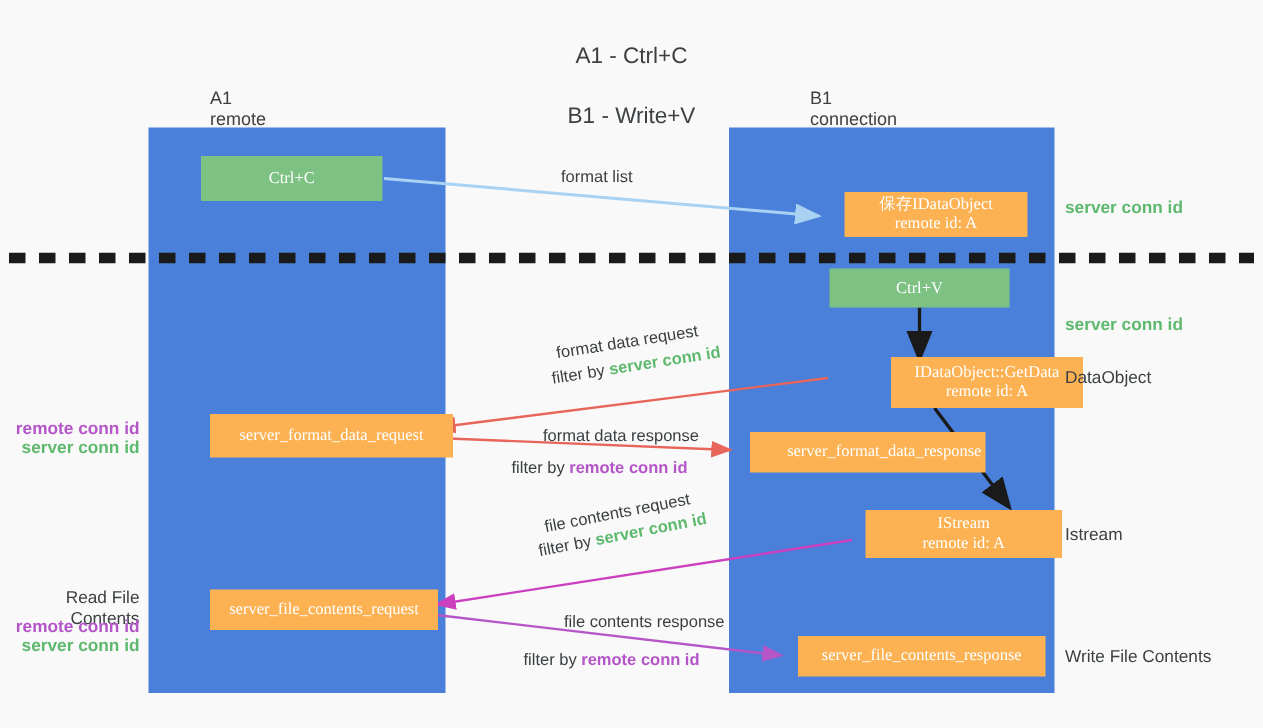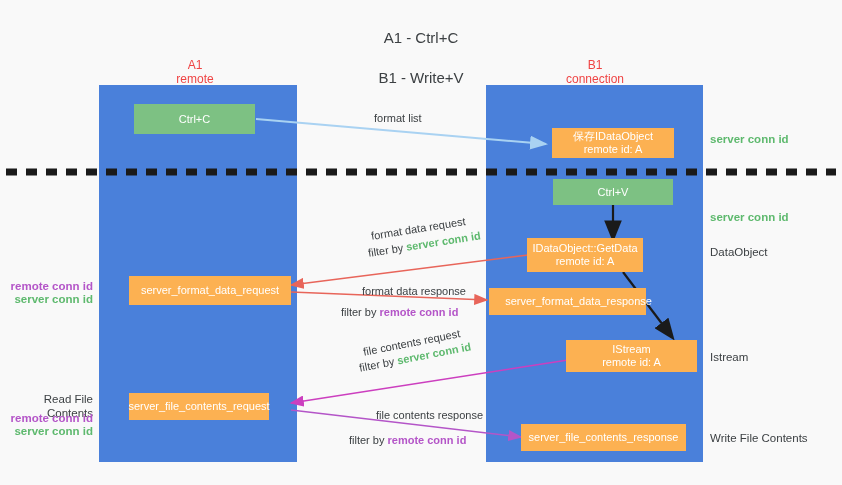--- a/index.html
+++ b/index.html
@@ -12,32 +12,33 @@
   .stage{position:absolute;left:0;top:0;width:842px;height:485px;border-radius:29px;}
   svg.layer{position:absolute;left:0;top:0;width:842px;height:485px;pointer-events:none;}
 
   .title{
     position:absolute;left:0;top:8px;width:842px;text-align:center;
     font-size:15px;line-height:20px;color:#3c4043;white-space:pre-line;
   }
   .title div{font-size:15px;}
 
   .col-head{
-    position:absolute;text-align:center;font-size:12px;line-height:14px;color:#ef4444;
+    position:absolute;text-align:left;font-size:12px;line-height:14px;color:#404040;
   }
   .panel{position:absolute;background:#4a80da;}
 
   .node{
     position:absolute;box-sizing:border-box;
     display:flex;align-items:center;justify-content:center;
     text-align:center;color:#ffffff;font-size:11px;line-height:13px;
     padding:2px 4px;
+    font-family:Liberation Serif, serif;
   }
   .node.green{background:#7dc183;}
-  .node.orange{background:#fcb152;}
+  .node.orange{background:#fcb152;margin-left:11px;}
   .node span{display:block;white-space:pre-line;}
 
   .lbl{position:absolute;font-size:11.5px;line-height:14px;color:#3c4043;}
   .lbl.green-t{color:#5eb96e;font-weight:bold;}
   .lbl.purple-t{color:#b455c8;font-weight:bold;}
   .lbl.right{color:#3c4043;}
   .lbl.rightalign{text-align:right;}
 
   .edge-lbl{position:absolute;font-size:11px;line-height:14px;color:#3c4043;white-space:nowrap;}
   .edge-lbl .g{color:#5eb96e;font-weight:bold;}
@@ -102,32 +103,32 @@
 
     <line x1="6" y1="172" x2="836" y2="172" stroke="#1a1a1a" stroke-width="7" stroke-dasharray="11 9"></line>
   </svg>
 
   <div class="node green" style="left:134px;top:104px;width:121px;height:30px;">
     <span>Ctrl+C</span>
   </div>
   <div class="node orange" style="left:129px;top:276px;width:162px;height:29px;">
     <span>server_format_data_request</span>
   </div>
-  <div class="node orange" style="left:129px;top:393px;width:140px;height:27px;">
+  <div class="node orange" style="left:129px;top:393px;width:152px;height:27px;">
     <span>server_file_contents_request</span>
   </div>
 
   <div class="node orange" style="left:552px;top:128px;width:122px;height:30px;">
     <span>保存IDataObject
 remote id: A</span>
   </div>
   <div class="node green" style="left:553px;top:179px;width:120px;height:26px;">
     <span>Ctrl+V</span>
   </div>
-  <div class="node orange" style="left:527px;top:238px;width:116px;height:34px;">
+  <div class="node orange" style="left:583px;top:238px;width:128px;height:34px;">
     <span>IDataObject::GetData
 remote id: A</span>
   </div>
   <div class="node orange" style="left:489px;top:288px;width:157px;height:27px;padding-left:26px;">
     <span>server_format_data_response</span>
   </div>
   <div class="node orange" style="left:566px;top:340px;width:131px;height:32px;">
     <span>IStream
 remote id: A</span>
   </div>

